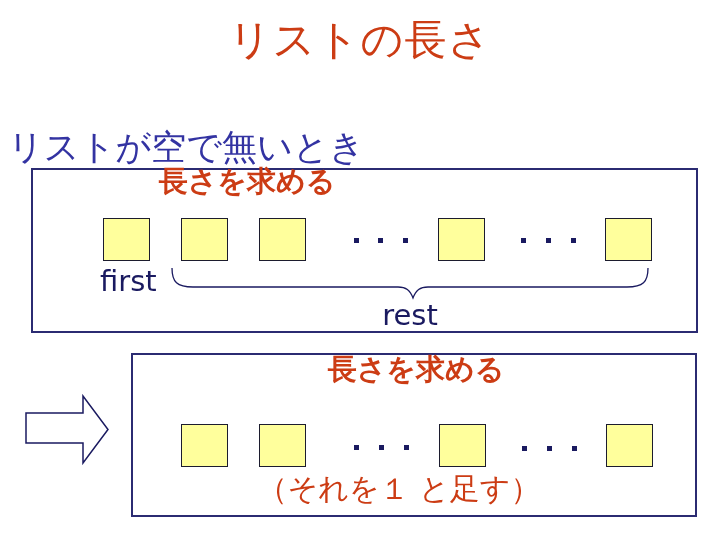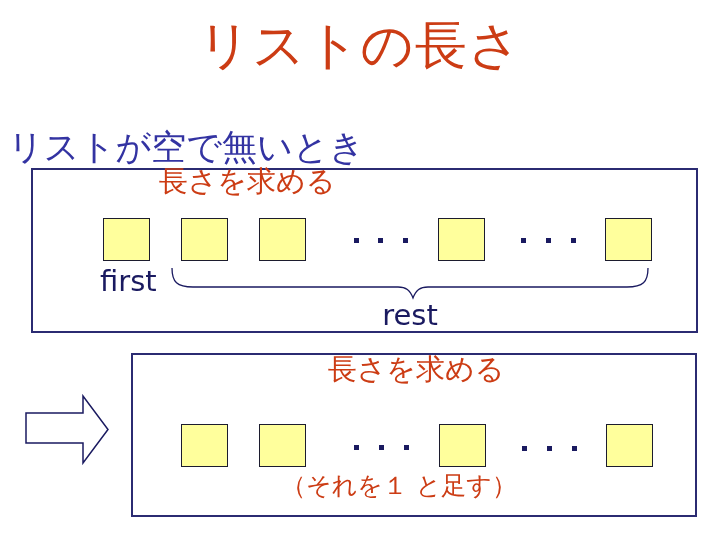--- a/index.html
+++ b/index.html
@@ -12,21 +12,21 @@
   #slide {
     position:relative;
     width:720px; height:540px;
     background:#ffffff;
   }
   .abs { position:absolute; }
 
   .slide-title {
     top:16px; left:0; width:720px;
     text-align:center;
-    font-size:52px; line-height:1.15;
+    font-size:42px; line-height:1.15;
     color:#cc3c14;
     letter-spacing:1px;
     white-space:nowrap;
   }
   .slide-subtitle {
     top:100px; left:8px;
     font-size:35px; line-height:1.1;
     color:#3333a2;
     white-space:nowrap;
     margin-top:28px;
@@ -39,20 +39,21 @@
   }
   #frame-top  { left:31px;  top:168px; width:667px; height:165px; }
   #frame-bottom{ left:131px; top:353px; width:566px; height:164px; }
 
   .frame-caption {
     position:absolute;
     font-size:29px; line-height:1.1;
     color:#cc3c14;
     white-space:nowrap;
     transform:translateX(-50%);
+    font-weight:bold;
   }
   #caption-top    { left:247px; top:166px; }
   #caption-bottom { left:416px; top:354px; }
 
   .cell {
     position:absolute;
     box-sizing:border-box;
     width:47px; height:43px;
     background:#ffff9c;
     border:1.5px solid #1c1c2e;
@@ -69,21 +70,21 @@
     color:#1a1a60;
     white-space:nowrap;
   }
   #label-first { left:100px; top:267px; }
   #label-rest  { left:410px; top:301px; transform:translateX(-50%); }
 
   .note-label {
     position:absolute;
     left:399px; top:472px;
     transform:translateX(-50%);
-    font-size:25px; line-height:1.1;
+    font-size:30px; line-height:1.1;
     color:#cc3c14;
     white-space:nowrap;
   }
 
   svg { display:block; }
 </style>
 </head>
 <body>
 
 <div id="slide">

